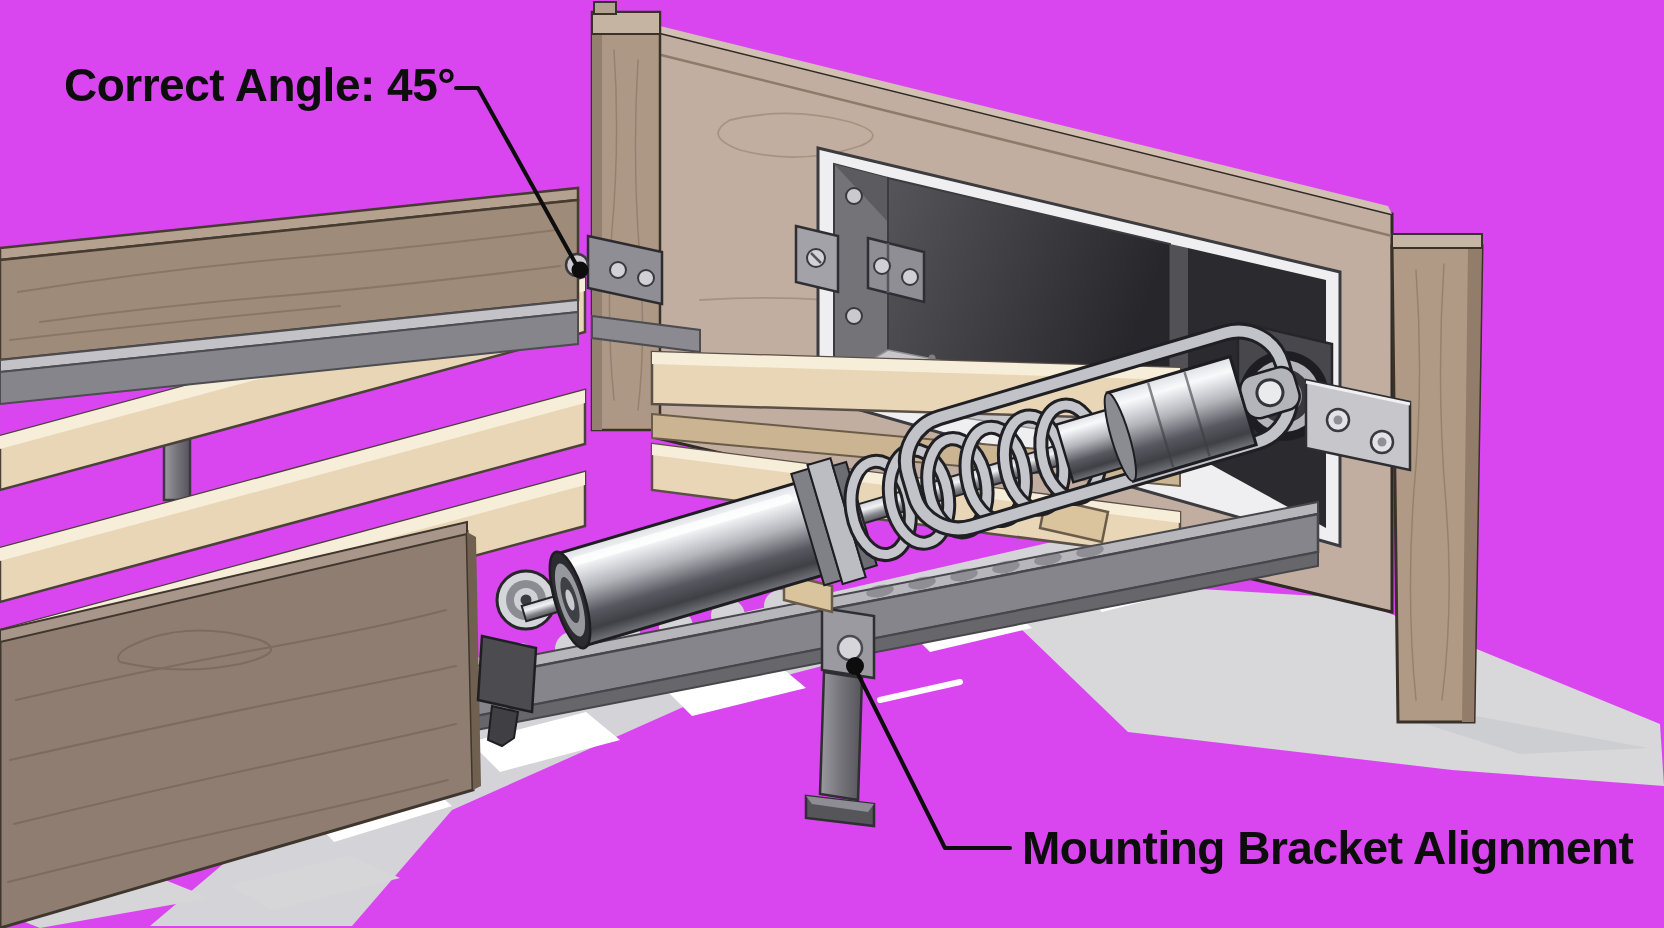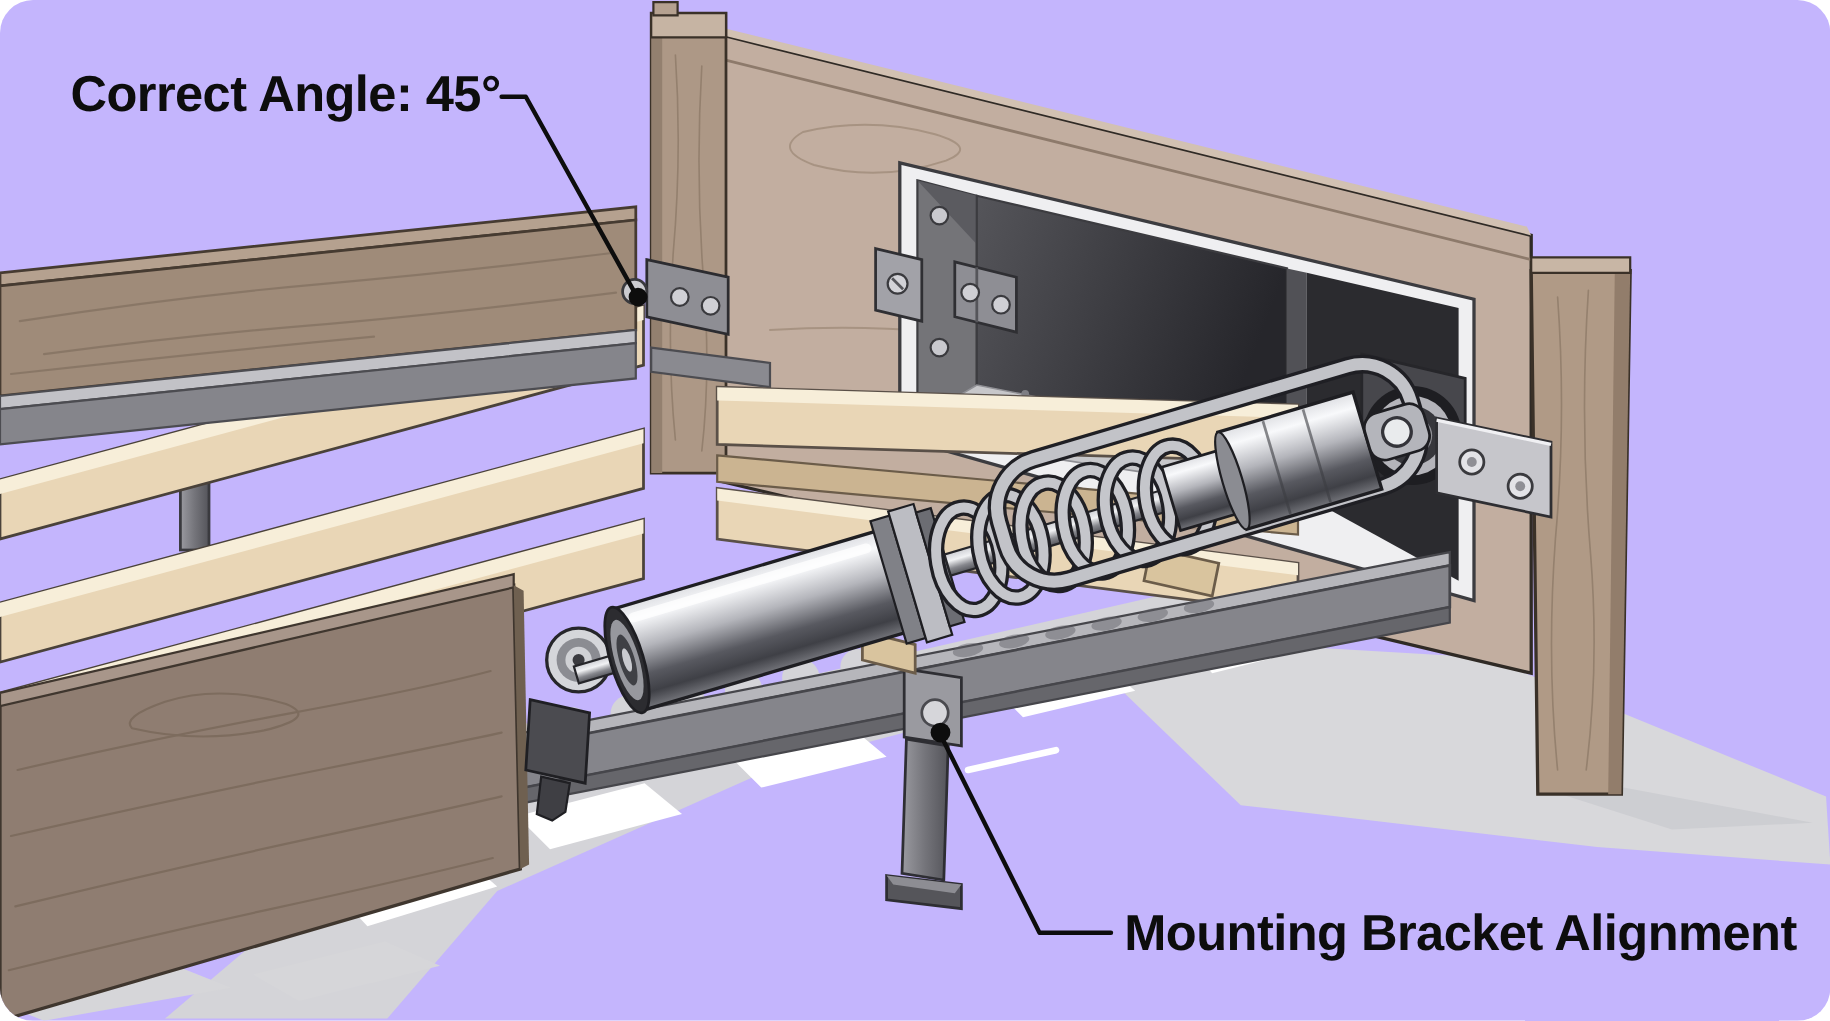--- a/index.html
+++ b/index.html
@@ -1,17 +1,17 @@
 <!DOCTYPE html>
 <html><head>
 <meta charset="utf-8">
 <style>
   html,body{margin:0;padding:0;background:#fff;}
-  #stage{position:relative;width:1664px;height:928px;background:#c4b5fd;overflow:hidden;
-         font-family:"Liberation Sans", sans-serif;border-radius:30px;}
+  #stage{position:relative;width:1664px;height:928px;background:#d946ef;overflow:hidden;
+         font-family:"Liberation Sans", sans-serif;}
   svg{display:block;}
   .label{font:bold 46px "Liberation Sans", sans-serif;fill:#0d0d0d;letter-spacing:-0.5px;}
   .leader{fill:none;stroke:#0d0d0d;stroke-width:4;stroke-linecap:round;stroke-linejoin:round;}
   .grain{fill:none;stroke-linecap:round;}
 </style>
 </head>
 <body>
 
 <div id="stage">
 <svg width="1664" height="928" viewBox="0 0 1664 928">

